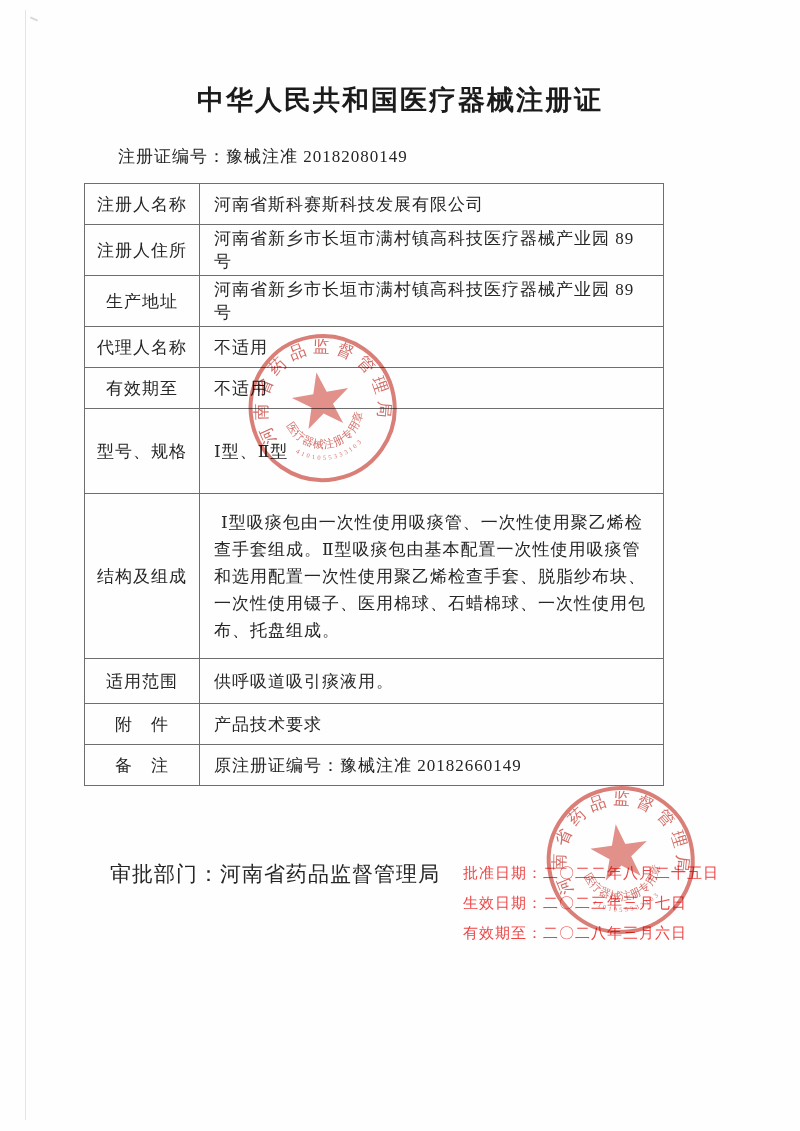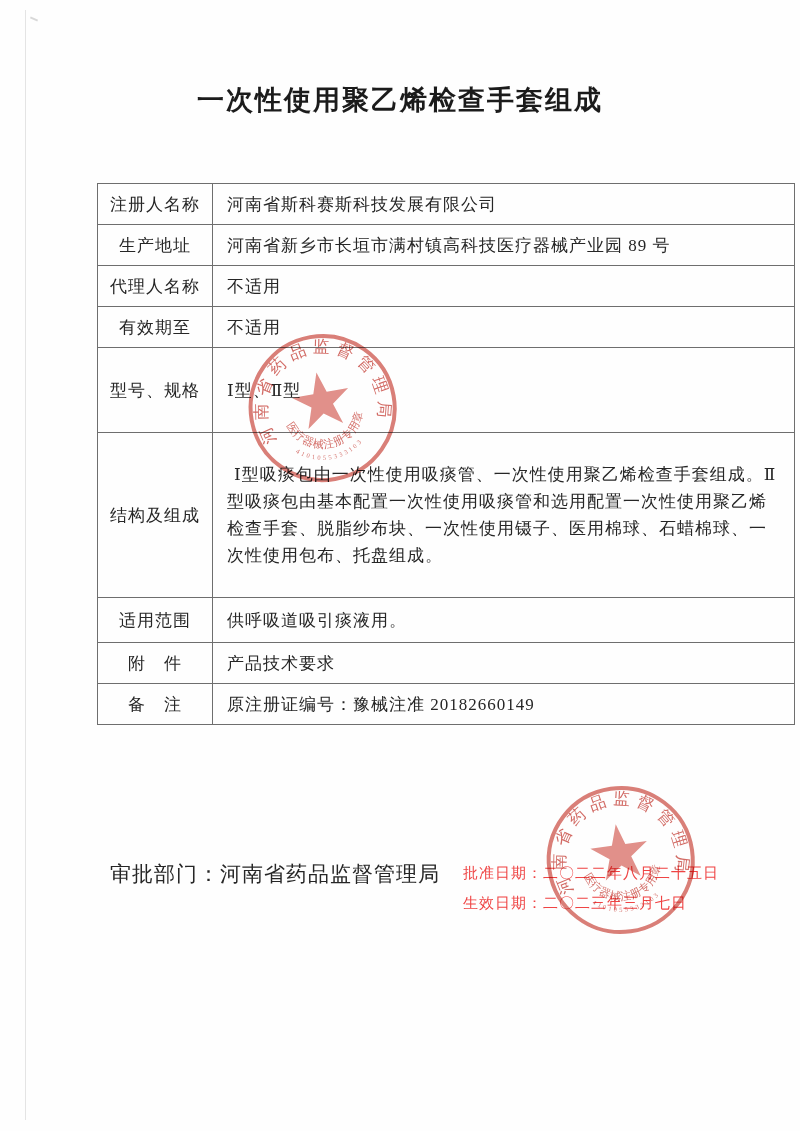--- a/index.html
+++ b/index.html
@@ -10,21 +10,21 @@
   }
   .scan-edge { position:absolute; left:25px; top:10px; width:1px; height:1110px; background:#e4e4e4; }
   .scan-mark { position:absolute; left:30px; top:18px; width:8px; height:2px; background:#d8d8d8; transform:rotate(24deg); }
 
   .title {
     position:absolute; top:82px; left:0; width:100%; text-align:center;
     font-size:27px; font-weight:700; letter-spacing:2px; color:#1b1b1b;
   }
   .regline { position:absolute; top:145px; left:118px; font-size:17px; letter-spacing:1px; color:#262626; }
 
-  table.cert { position:absolute; left:97px; top:183px; width:698px; border-collapse:collapse; table-layout:fixed; }
+  table.cert { position:absolute; left:84px; top:183px; width:580px; border-collapse:collapse; table-layout:fixed; }
   table.cert td { border:1px solid #6e6e6e; font-size:17px; letter-spacing:1px; color:#262626; }
   td.lbl { width:110px; text-align:center; padding:0 2px; }
   td.val { padding:2px 14px; }
   tr.h41 { height:41px; } tr.h42 { height:42px; } tr.h45 { height:45px; }
   tr.h85 { height:85px; } tr.h165 { height:165px; }
   td.val.para { line-height:27px; padding:14px 16px 14px 14px; text-indent:7px; }
 
   .dept { position:absolute; left:110px; top:860px; font-size:21px; letter-spacing:1px; color:#262626; }
   .dates { position:absolute; left:463px; top:858px; font-size:15px; letter-spacing:1px; color:#ef4444; }
   .dates .drow { height:30px; line-height:30px; white-space:nowrap; }
@@ -34,28 +34,35 @@
   .stamp-bot { left:541px; top:780px; transform:rotate(-8deg); }
   .stamp svg text { font-family:"Liberation Serif","DejaVu Serif",serif; }
 </style>
 </head>
 <body>
 
 <div class="page">
   <div class="scan-edge"></div>
   <div class="scan-mark"></div>
 
-  <div class="title">一次性使用聚乙烯检查手套组成</div>
+  <div class="title">中华人民共和国医疗器械注册证</div>
 
+  <div class="regline">
+    <span>注册证编号：</span><span>豫械注准 20182080149</span>
+  </div>
 
   <table class="cert">
     <tbody>
         <tr class="h41">
       <td class="lbl">注册人名称</td>
       <td class="val">河南省斯科赛斯科技发展有限公司</td>
+    </tr>
+    <tr class="h41">
+      <td class="lbl">注册人住所</td>
+      <td class="val">河南省新乡市长垣市满村镇高科技医疗器械产业园 89 号</td>
     </tr>
     <tr class="h41">
       <td class="lbl">生产地址</td>
       <td class="val">河南省新乡市长垣市满村镇高科技医疗器械产业园 89 号</td>
     </tr>
     <tr class="h41">
       <td class="lbl">代理人名称</td>
       <td class="val">不适用</td>
     </tr>
     <tr class="h41">
@@ -89,20 +96,23 @@
     <span>审批部门：</span><span>河南省药品监督管理局</span>
   </div>
 
   <div class="dates">
     <div class="drow">
       <span>批准日期：</span><span>二〇二二年八月二十五日</span>
     </div>
     <div class="drow">
       <span>生效日期：</span><span>二〇二三年三月七日</span>
     </div>
+    <div class="drow">
+      <span>有效期至：</span><span>二〇二八年三月六日</span>
+    </div>
   </div>
 
   <div class="stamp stamp-mid">
     <svg width="160" height="160" viewBox="0 0 160 160">
       <defs>
         <path id="s1top" d="M 27.4 99.2 A 56 56 0 1 1 132.6 99.2" fill="none"></path>
         <path id="s1mid" d="M 41.4 90.4 A 40 40 0 0 0 118.6 90.4" fill="none"></path>
         <path id="s1ser" d="M 35 106 A 52 52 0 0 0 125 106" fill="none"></path>
       </defs>
       <circle cx="80" cy="80" r="72" fill="none" stroke="rgba(203,72,62,0.8)" stroke-width="4"></circle>

